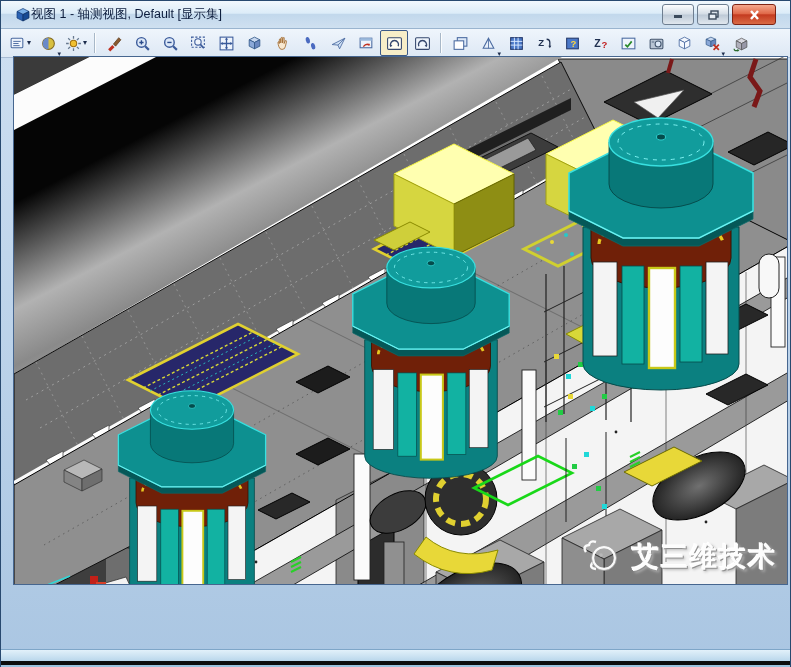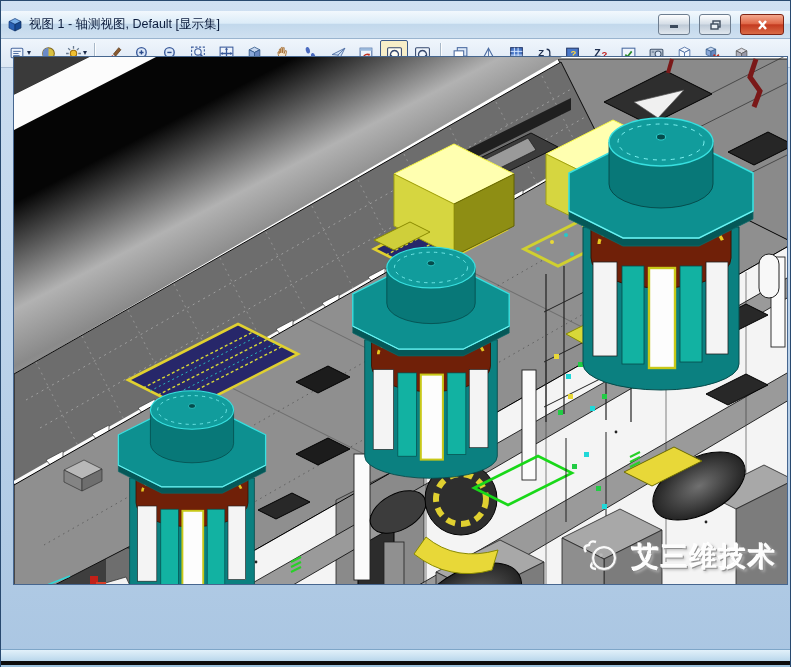--- a/index.html
+++ b/index.html
@@ -1,21 +1,21 @@
 <!DOCTYPE html>
 <html><head>
 <meta charset="utf-8">
 <style>
   html,body{margin:0;padding:0;background:#9a9a9a;font-family:"Liberation Sans",sans-serif;}
   .window{position:relative;width:791px;height:667px;box-sizing:border-box;
     background:linear-gradient(#cfe0f2,#aac6e2);border:1px solid #28496f;}
   
-  .titlebar{height:27px;display:flex;align-items:center;padding:0 6px;gap:6px;
+  .titlebar{height:27px;display:flex;align-items:center;padding:0 14px;
     background:linear-gradient(#f2f8fd 0%,#dcecf8 45%,#c2d8ec 50%,#cfe0f0 100%);
-    border-bottom:1px solid #9ab4cf;margin-top:10px;}
+    border-bottom:1px solid #9ab4cf;}
   .title{font-size:12.5px;color:#0c1c3c;white-space:nowrap;}
   .tspacer{flex:1;}
   .winbtn{width:30px;height:19px;border:1px solid #6e7e90;border-radius:3px;margin-left:3px;
     background:linear-gradient(#fdfeff,#d4dde6 48%,#bdc9d6 52%,#e0e7ee);
     display:flex;align-items:center;justify-content:center;}
   .winbtn.close{width:42px;border-color:#7e2414;
     background:linear-gradient(#f4a88e,#e06a4a 45%,#c43b20 52%,#d96a45);}
   
   .toolbar{height:28px;display:flex;align-items:center;padding:0 5px;
     background:linear-gradient(#eff5fc,#dde8f4);border-bottom:1px solid #a8bcd4;}

